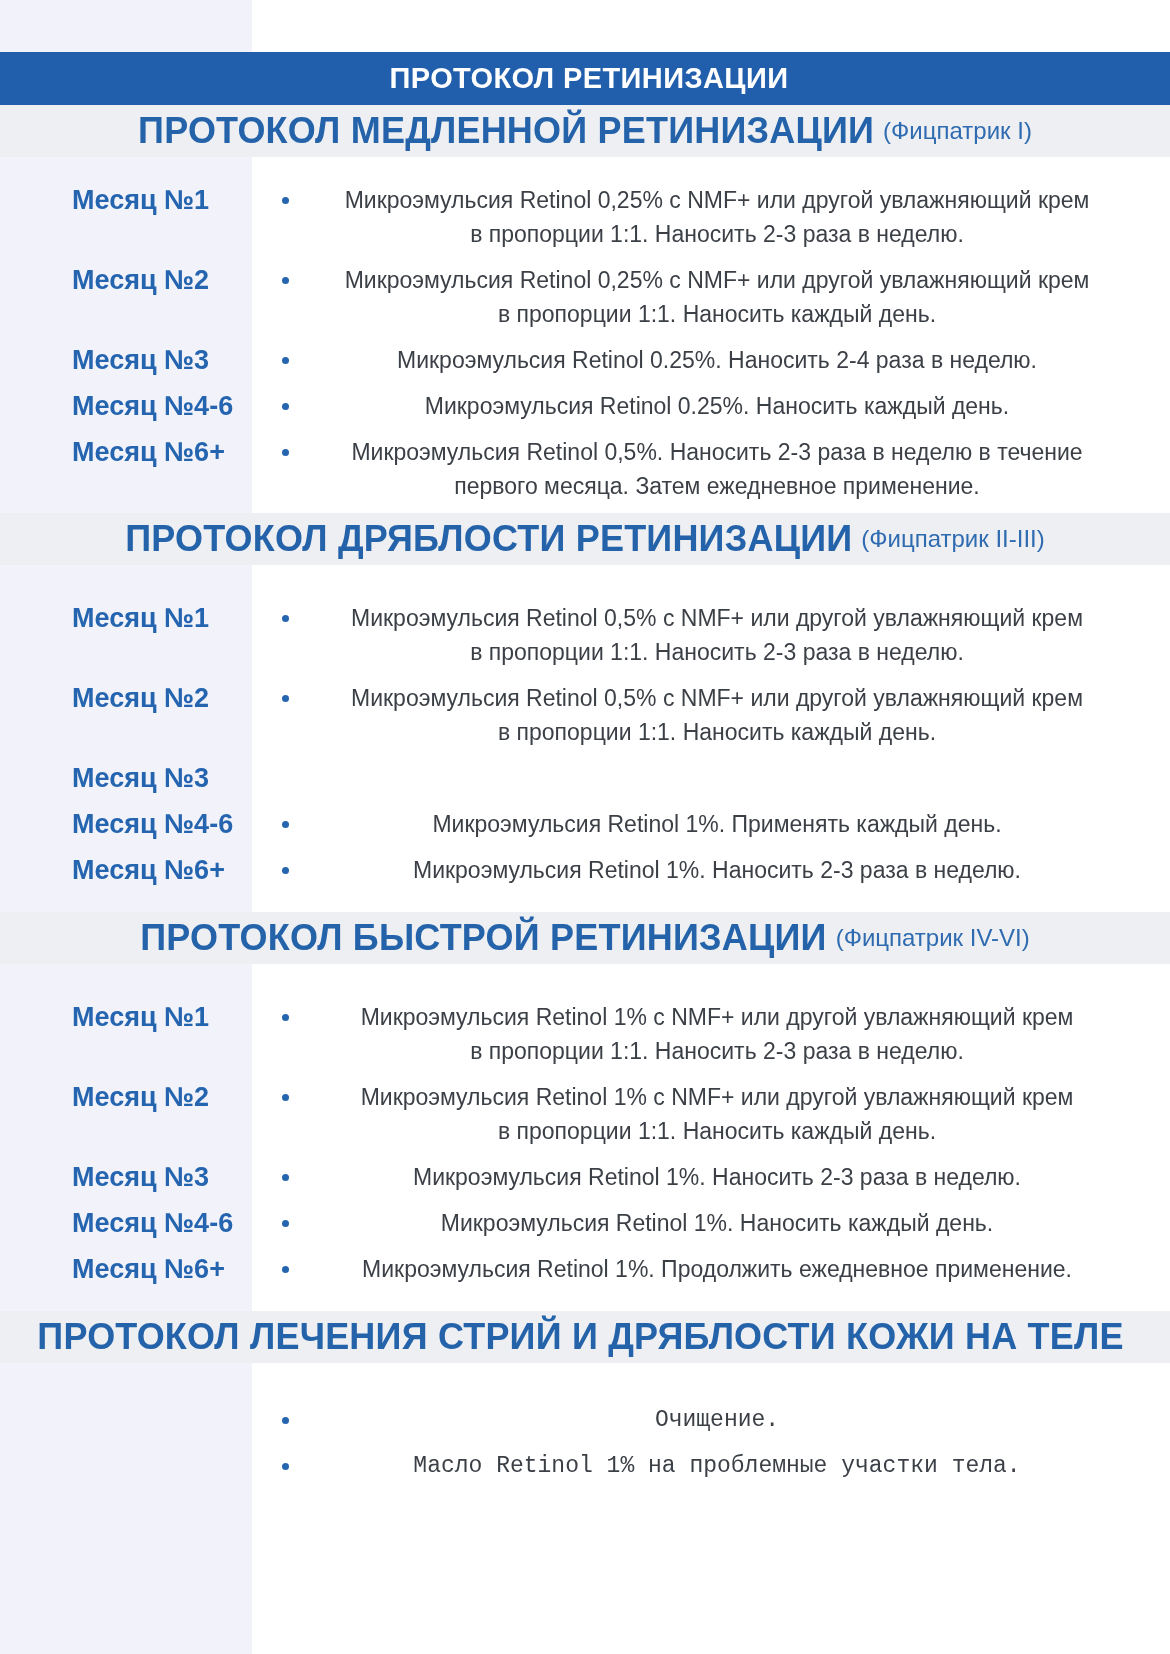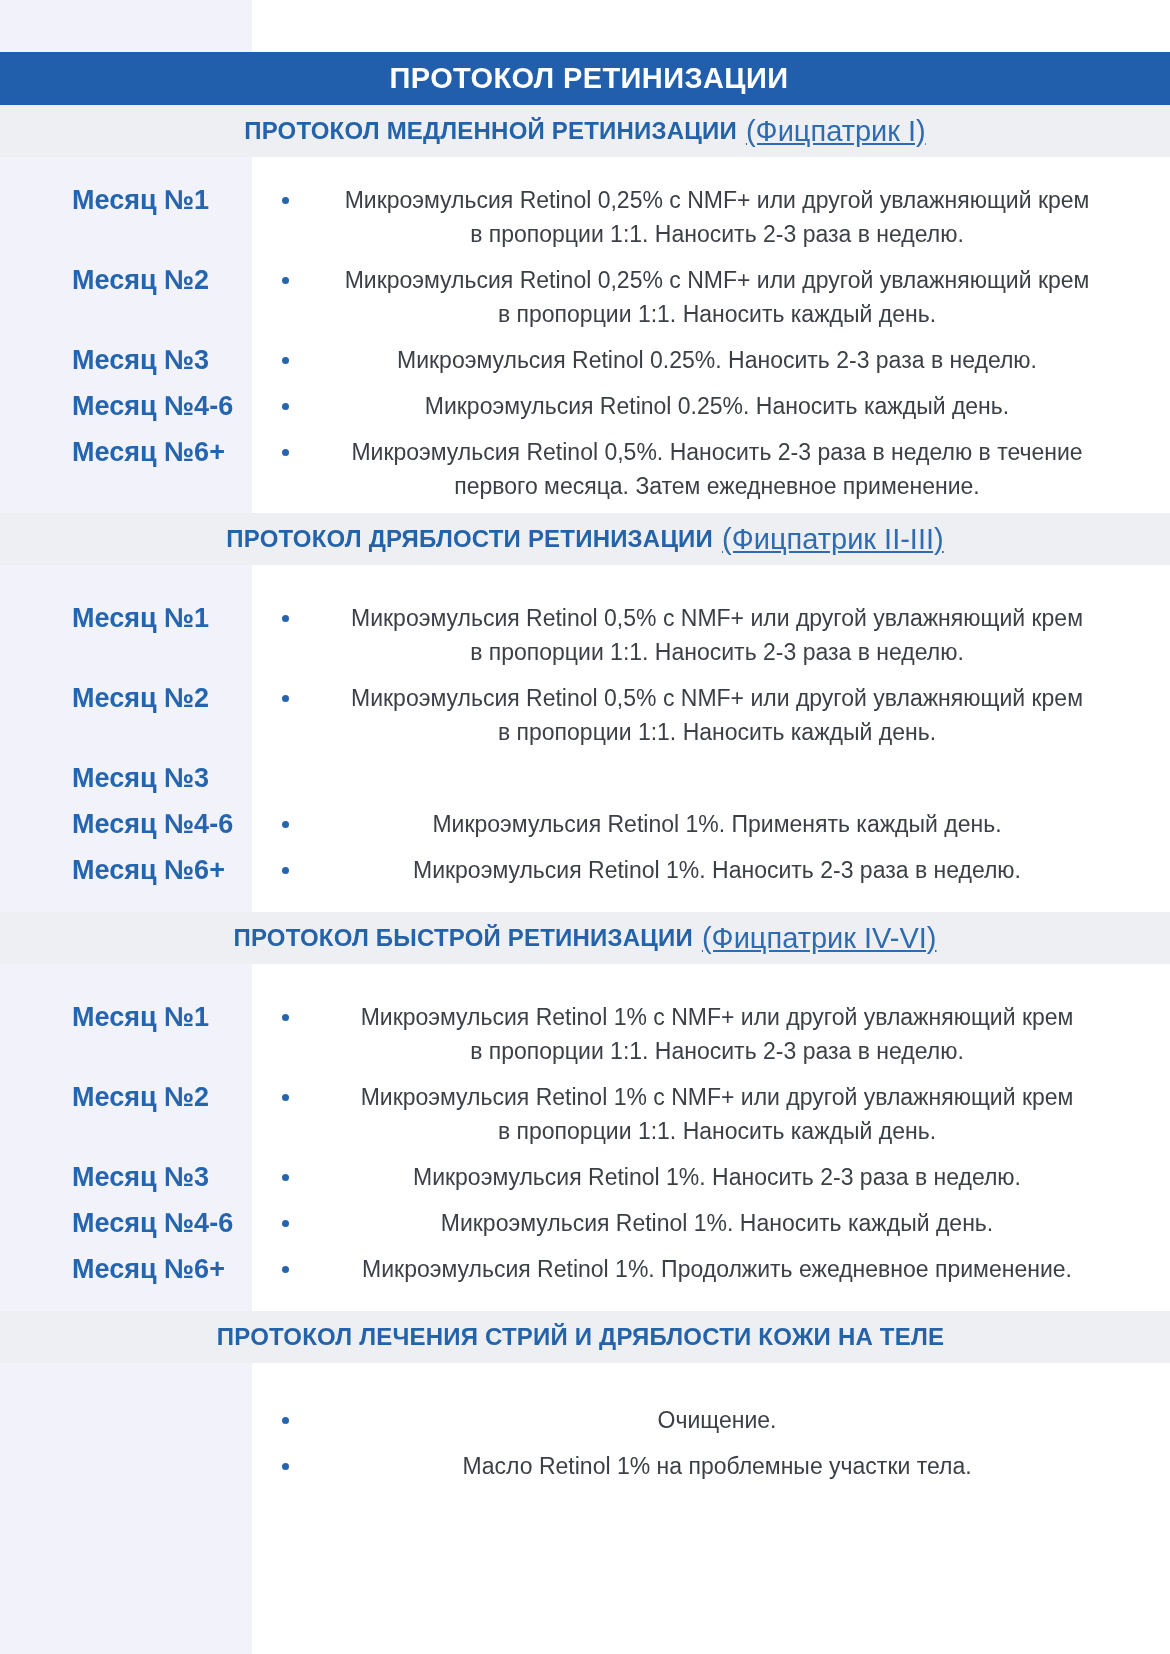--- a/index.html
+++ b/index.html
@@ -37,34 +37,33 @@
   }
   .band {
     height: 52px;
     background: #EEEFF3;
     display: flex;
     align-items: center;
     justify-content: center;
   }
   .band-title {
     color: #2463A9;
-    font-size: 24px;
+    font-size: 36px;
     font-weight: 700;
     letter-spacing: 0.2px;
   }
   .band-sub {
     color: #2E6BB0;
-    font-size: 29px;
+    font-size: 24px;
     font-weight: 400;
     margin-left: 9px;
-    text-decoration: underline;
   }
   .section .rows { padding: 36px 0 25px; }
   .section:first-of-type .rows { padding: 26px 0 10px; }
-  .section:last-of-type .rows { padding: 40px 0 0; }
+  .section:last-of-type .rows { padding: 40px 0 0; font-family: Liberation Mono, monospace; }
   .row {
     display: flex;
     align-items: flex-start;
     margin-bottom: 12px;
   }
   .row:last-child { margin-bottom: 0; }
   .row-label {
     flex: 0 0 252px;
     box-sizing: border-box;
     padding-left: 72px;
@@ -128,21 +127,21 @@
             <div class="row-body">
               <span class="dot"></span>
               <div class="row-text">Микроэмульсия Retinol 0,25% с NMF+ или другой увлажняющий крем
 в пропорции 1:1. Наносить каждый день.</div>
             </div>
           </div>
           <div class="row">
             <div class="row-label">Месяц №3</div>
             <div class="row-body">
               <span class="dot"></span>
-              <div class="row-text">Микроэмульсия Retinol 0.25%. Наносить 2-3 раза в неделю.</div>
+              <div class="row-text">Микроэмульсия Retinol 0.25%. Наносить 2-4 раза в неделю.</div>
             </div>
           </div>
           <div class="row">
             <div class="row-label">Месяц №4-6</div>
             <div class="row-body">
               <span class="dot"></span>
               <div class="row-text">Микроэмульсия Retinol 0.25%. Наносить каждый день.</div>
             </div>
           </div>
           <div class="row">

